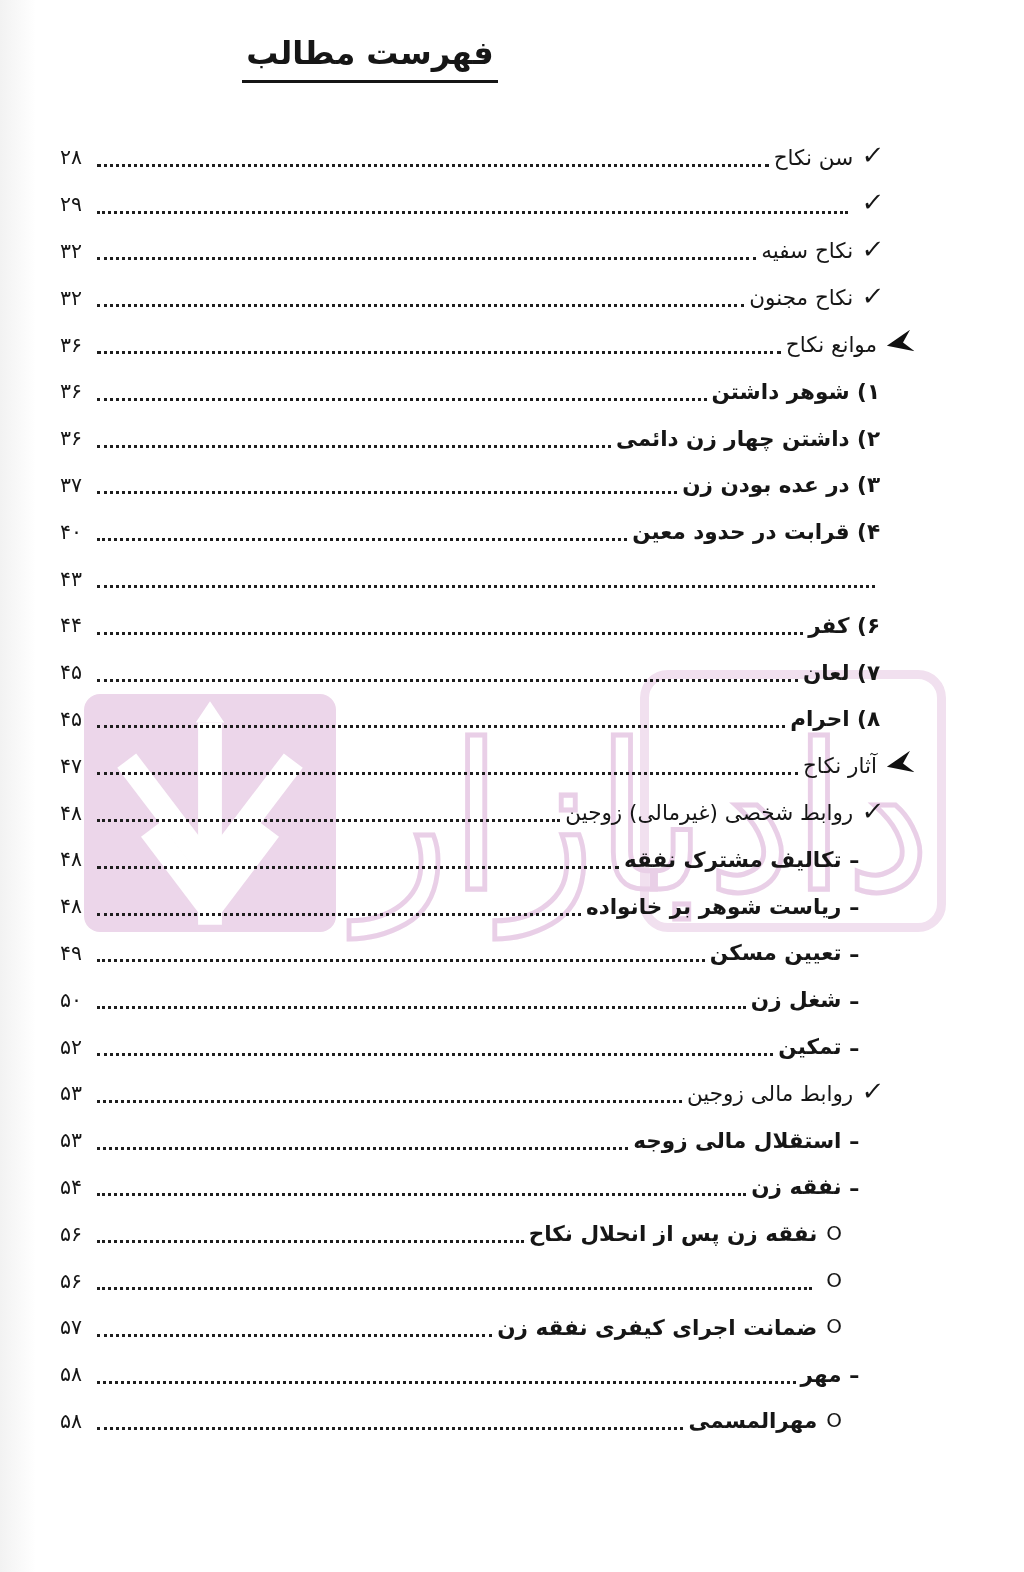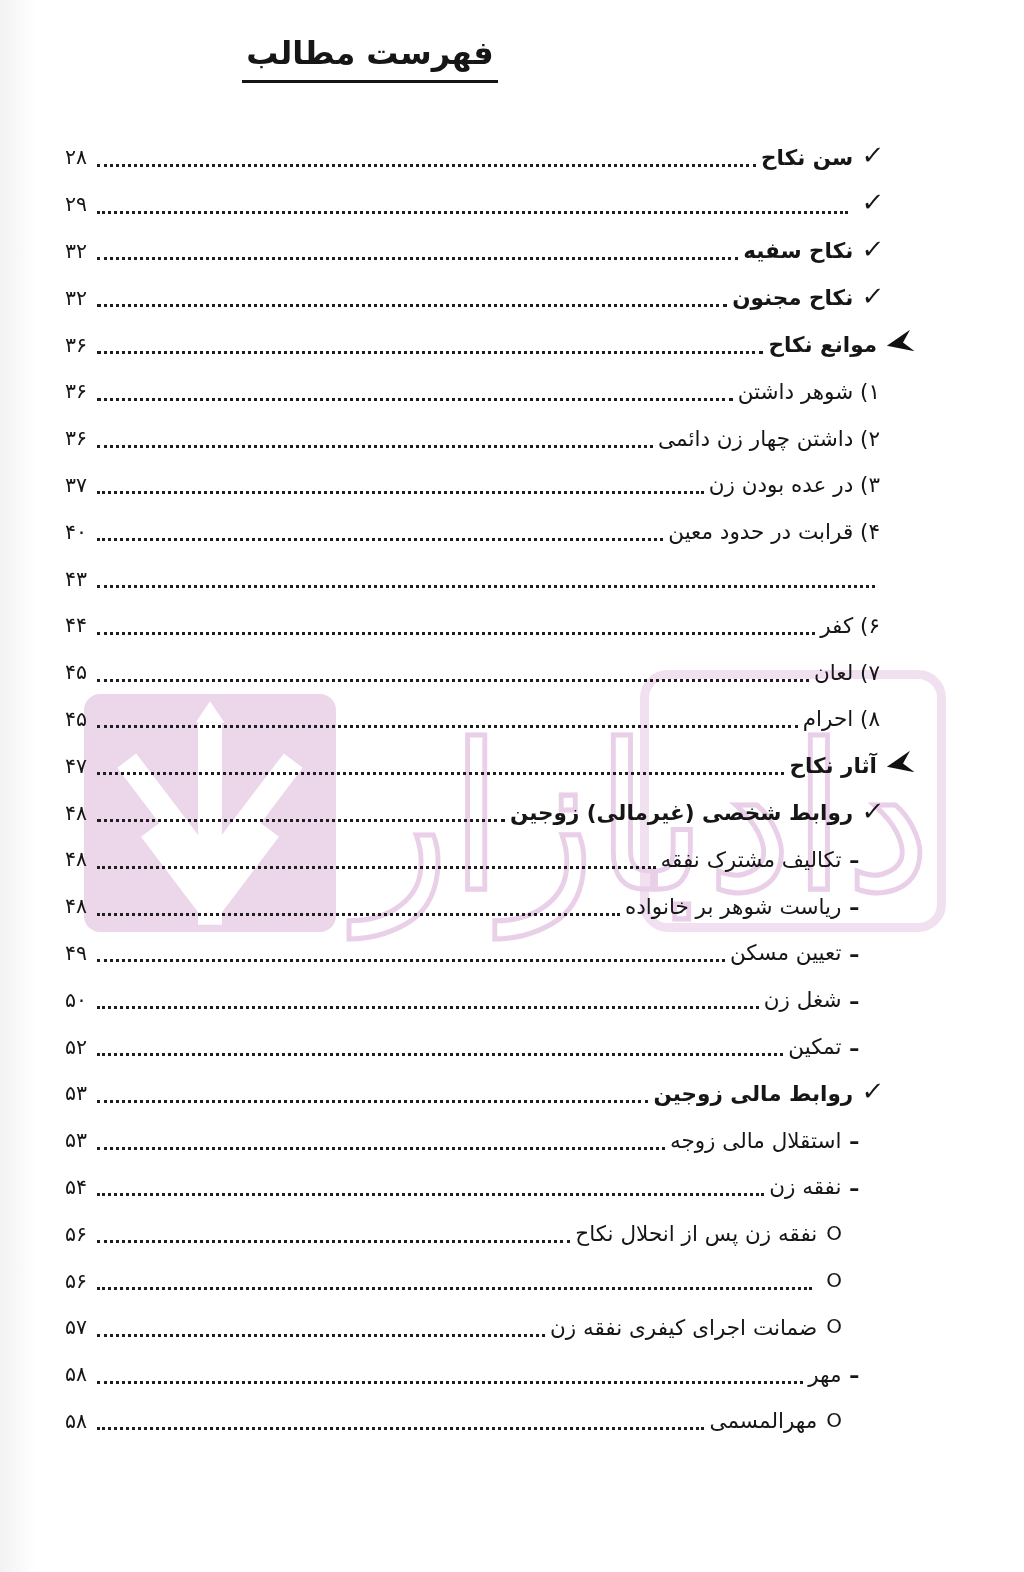--- a/index.html
+++ b/index.html
@@ -61,33 +61,33 @@
   .row.num    { padding-right: 74px; }
   .row.dash   { padding-right: 96px; }
   .row.circle { padding-right: 112px; }
 
   .marker { flex: 0 0 auto; margin-left: 9px; line-height: 1; }
   .m-check  { font-size: 26px; font-weight: 700; transform: translateY(-2px) skewX(-6deg); }
   .m-dash   { font-size: 22px; font-weight: 700; transform: translateY(-3px); }
   .m-circle { font-size: 20px; font-weight: 500; transform: translateY(-1px); }
   .arrow-ic { flex: 0 0 auto; margin-left: 10px; transform: rotate(-12deg) translateY(-2px); }
 
-  .label { flex: 0 0 auto; white-space: nowrap; }
-  .row.arrow .label, .row.check .label { font-weight: 700; }
+  .label { flex: 0 0 auto; white-space: nowrap; font-weight: bold; }
+  .row.arrow .label, .row.check .label { font-weight: 400; }
 
   .leader {
     flex: 1 1 auto;
     border-bottom: 3.2px dotted #1e1e1e;
     position: relative; top: 8px;
     margin: 0 5px;
     min-width: 20px;
   }
   .pagenum {
     flex: 0 0 auto; min-width: 32px;
-    font-size: 20.5px; text-align: center;
+    font-size: 20.5px; text-align: left;
   }
 </style>
 </head>
 <body>
 
 <div class="scan-edge"></div>
 
 <div class="watermark">
   <div class="wm-square">
     <svg viewBox="0 0 100 100">

